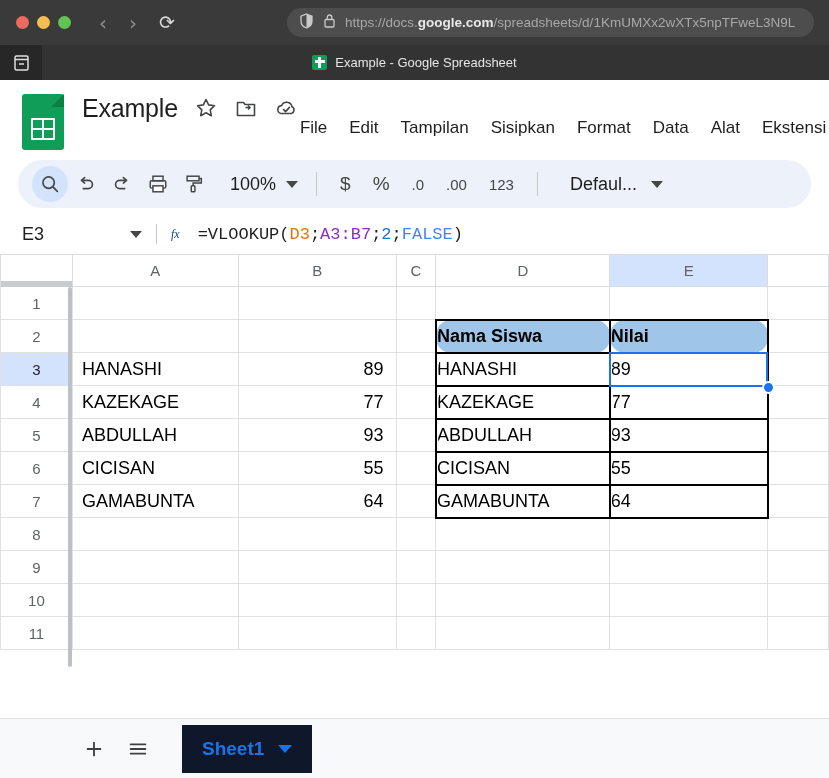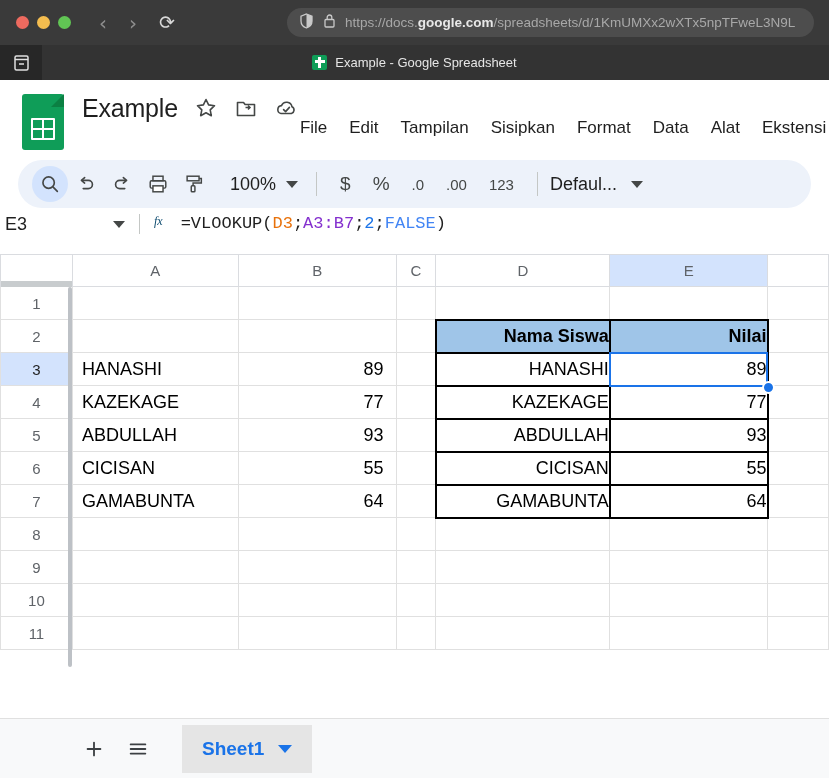--- a/index.html
+++ b/index.html
@@ -125,28 +125,28 @@
   #zoom-value { font-size: 18px; color: #1f1f1f; }
   .caret-down {
     width: 0; height: 0;
     border-left: 6px solid transparent; border-right: 6px solid transparent;
     border-top: 7px solid #444746;
   }
   .tb-sep { width: 1px; height: 24px; background: #c4c7c5; margin: 0 12px; }
   .tb-text { font-size: 19px; color: #444746; padding: 0 11px; }
   .tb-text.small { font-size: 15px; }
   #font-ctl {
-    display: flex; align-items: center; gap: 14px; margin-left: 0;
+    display: flex; align-items: center; gap: 14px; margin-left: 20px;
   }
   #font-name { font-size: 18px; color: #1f1f1f; }
 
   
   #formula-bar {
-    height: 40px; display: flex; align-items: flex-start;
-    padding-left: 5px; margin-top: 6px;
+    height: 40px; display: flex; align-items: center;
+    padding-left: 22px; margin-top: 6px;
   }
   #name-box {
     width: 128px; display: flex; align-items: center;
     justify-content: space-between; padding-right: 8px;
   }
   #name-box-value { font-size: 18px; color: #1f1f1f; }
   #fb-sep { width: 1px; height: 20px; background: #c4c7c5; margin: 0 14px 0 6px; }
   #fx-glyph {
     font-family: "Liberation Serif", serif; font-style: italic;
     font-size: 12px; color: #0c4a6e; margin-right: 18px;
@@ -185,21 +185,21 @@
     font-size: 15px; color: #5f6368; text-align: center; vertical-align: middle;
   }
   td.rowhead-sel { background: #d3e3fd; color: #1f1f1f; font-weight: bold; }
   
   td.cell {
     height: 33px; font-size: 18px; color: #000000;
     vertical-align: middle; background: #ffffff;
     padding: 0 6px; overflow: hidden; white-space: nowrap;
   }
   td.cell.al-left   { text-align: left; padding-left: 9px; }
-  td.cell.al-center { text-align: right; }
+  td.cell.al-center { text-align: left; border-radius: 15px; }
   td.cell.al-right  { text-align: right; padding-right: 12px; }
   td.cell.bordered  { border: 2px solid #000000; }
   td.cell.fill-blue { background: #9fc5e8; font-weight: bold; }
   
   #sel-box {
     position: absolute; border: 2px solid #1a73e8;
     pointer-events: none; background: transparent;
   }
   #sel-handle {
     position: absolute; width: 13px; height: 13px;
@@ -216,21 +216,21 @@
     position: absolute; left: 0; bottom: 0; width: 829px; height: 60px;
     background: #f8f9fa; border-top: 1px solid #e0e0e0;
     display: flex; align-items: center; padding-left: 72px; gap: 0;
   }
   .sb-btn {
     width: 44px; height: 40px; display: flex;
     align-items: center; justify-content: center; color: #3c4043;
   }
   #sheet-tab-active {
     height: 48px; margin-left: 22px; padding: 0 20px;
-    background: #e5e5e5; display: flex; align-items: center; gap: 14px;
+    background: #0f172a; display: flex; align-items: center; gap: 14px;
   }
   #sheet-tab-name { font-size: 19px; font-weight: bold; color: #1a73e8; }
   .caret-blue {
     width: 0; height: 0;
     border-left: 7px solid transparent; border-right: 7px solid transparent;
     border-top: 8px solid #1a73e8;
   }
 </style>
 </head>
 <body>

